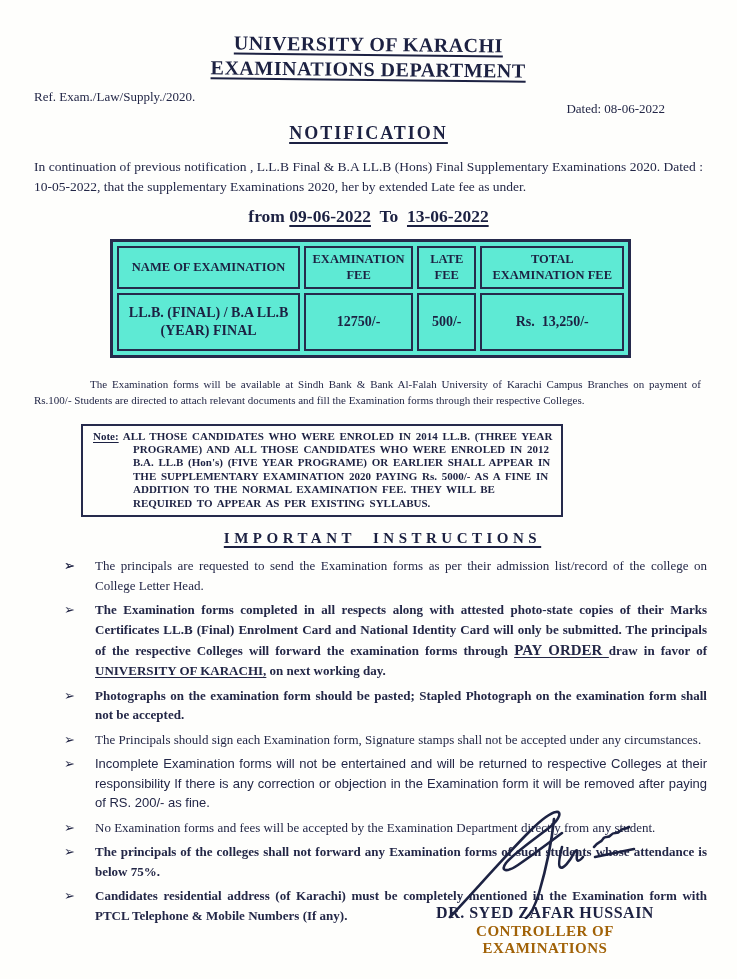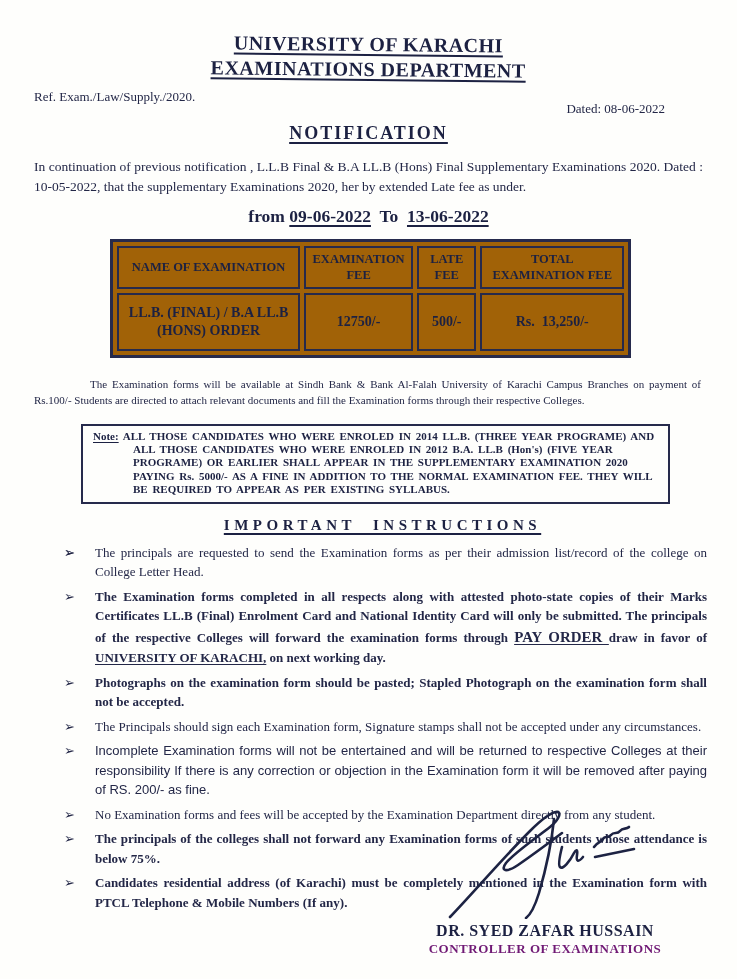--- a/index.html
+++ b/index.html
@@ -79,21 +79,21 @@
     text-decoration-thickness: 2px;
     text-underline-offset: 3px;
   }
   
   .fee-table-wrap { margin: 12px 0 0 110px; }
   table.fee {
     width: 521px;
     border: 3px solid #262a4c;
     border-collapse: separate;
     border-spacing: 4px 4px;
-    background: #a16207;
+    background: #5eead4;
   }
   table.fee th, table.fee td {
     border: 2px solid #262a4c;
     text-align: center;
     vertical-align: middle;
     color: #1c2142;
   }
   table.fee th {
     font-size: 12.5px;
     font-weight: bold;
@@ -116,21 +116,21 @@
   .availability {
     margin: 19px 36px 0 34px;
     font-size: 11px;
     line-height: 1.42;
     text-align: justify;
     text-indent: 56px;
   }
   
   .note-box {
     margin: 15px 0 0 81px;
-    width: 589px;
+    width: 482px;
     border: 2px solid #262a4c;
     padding: 4px 8px 5px 10px;
   }
   .note-text {
     font-size: 11px;
     font-weight: bold;
     line-height: 1.22;
     color: #1c2142;
     padding-left: 40px;
     text-indent: -40px;
@@ -194,23 +194,23 @@
     height: 110px;
     pointer-events: none;
   }
   .sig-name {
     font-size: 16px;
     font-weight: bold;
     color: #1c2142;
     letter-spacing: 0.5px;
   }
   .sig-title {
-    font-size: 13px;
-    font-weight: bold;
-    color: #701a75;
+    font-size: 15px;
+    font-weight: bold;
+    color: #a16207;
     letter-spacing: 0.5px;
     margin-top: 1px;
   }
 </style>
 </head>
 <body>
 
 <div class="page">
 
   <div class="header">
@@ -232,21 +232,21 @@
   <div class="fee-table-wrap">
     <table class="fee">
       <tbody>
           <tr>
         <th class="col1">NAME OF EXAMINATION</th>
         <th class="col2">EXAMINATION FEE</th>
         <th class="col3">LATE FEE</th>
         <th class="col4">TOTAL EXAMINATION FEE</th>
       </tr>
       <tr>
-        <td>LL.B. (FINAL) / B.A LL.B (HONS) ORDER</td>
+        <td>LL.B. (FINAL) / B.A LL.B (YEAR) FINAL</td>
         <td>12750/-</td>
         <td>500/-</td>
         <td>Rs. &nbsp;13,250/-</td>
       </tr>
     </tbody>
       </table>
   </div>
 
   <p class="availability">The Examination forms will be available at Sindh Bank &amp; Bank Al-Falah University  of  Karachi Campus Branches  on payment of Rs.100/- Students are directed to attach relevant documents and fill the Examination forms through their respective Colleges.</p>
 

